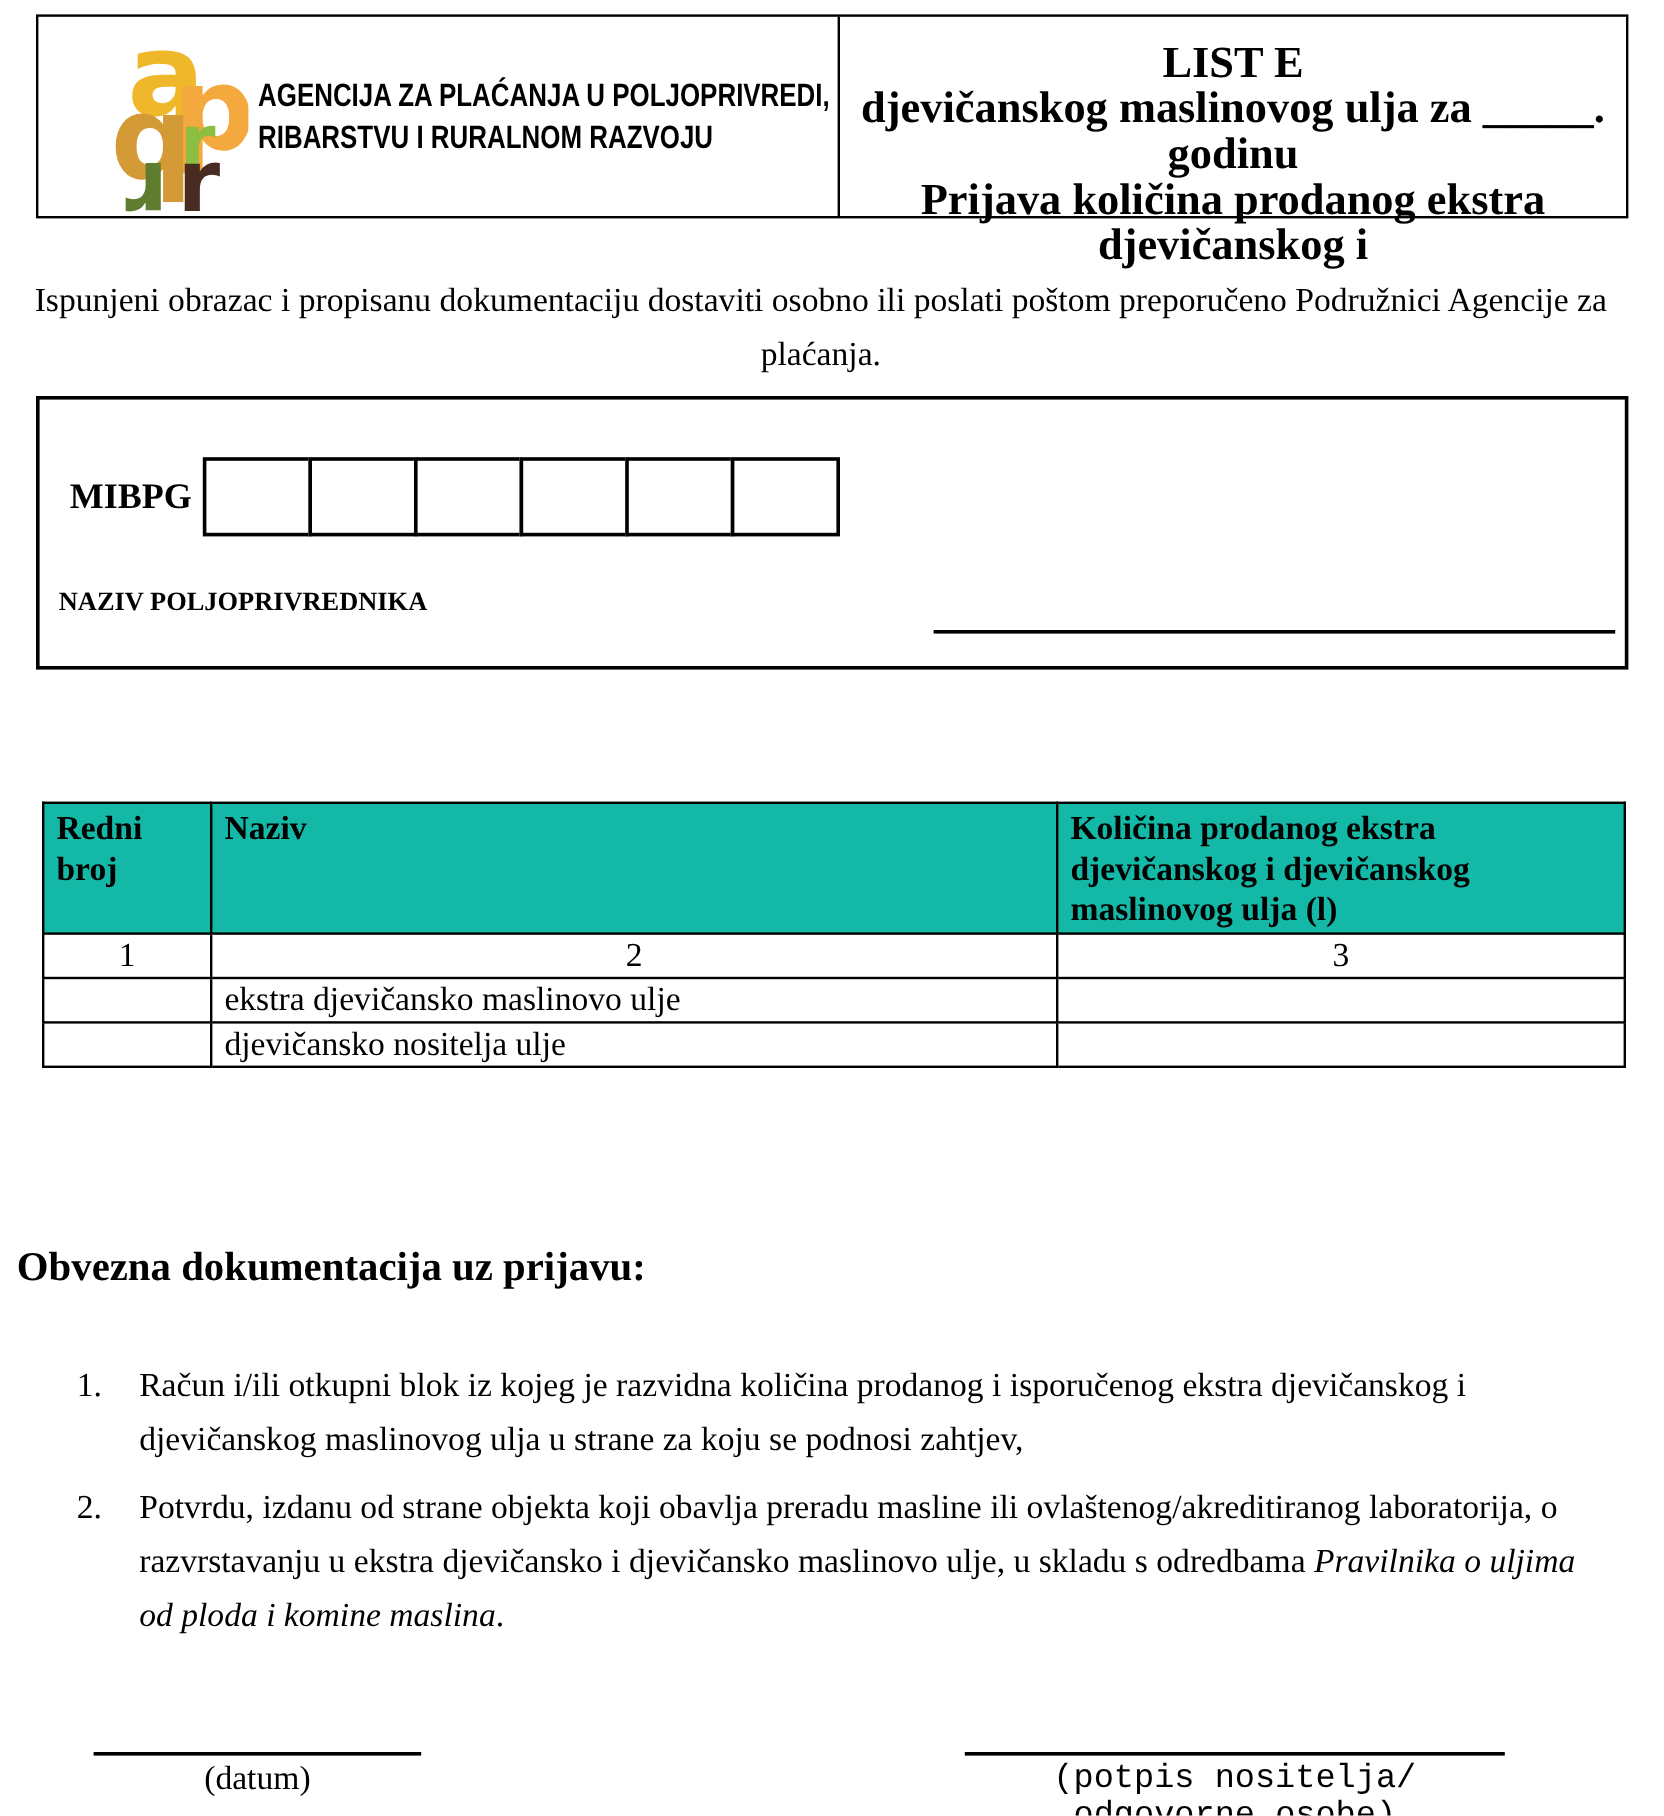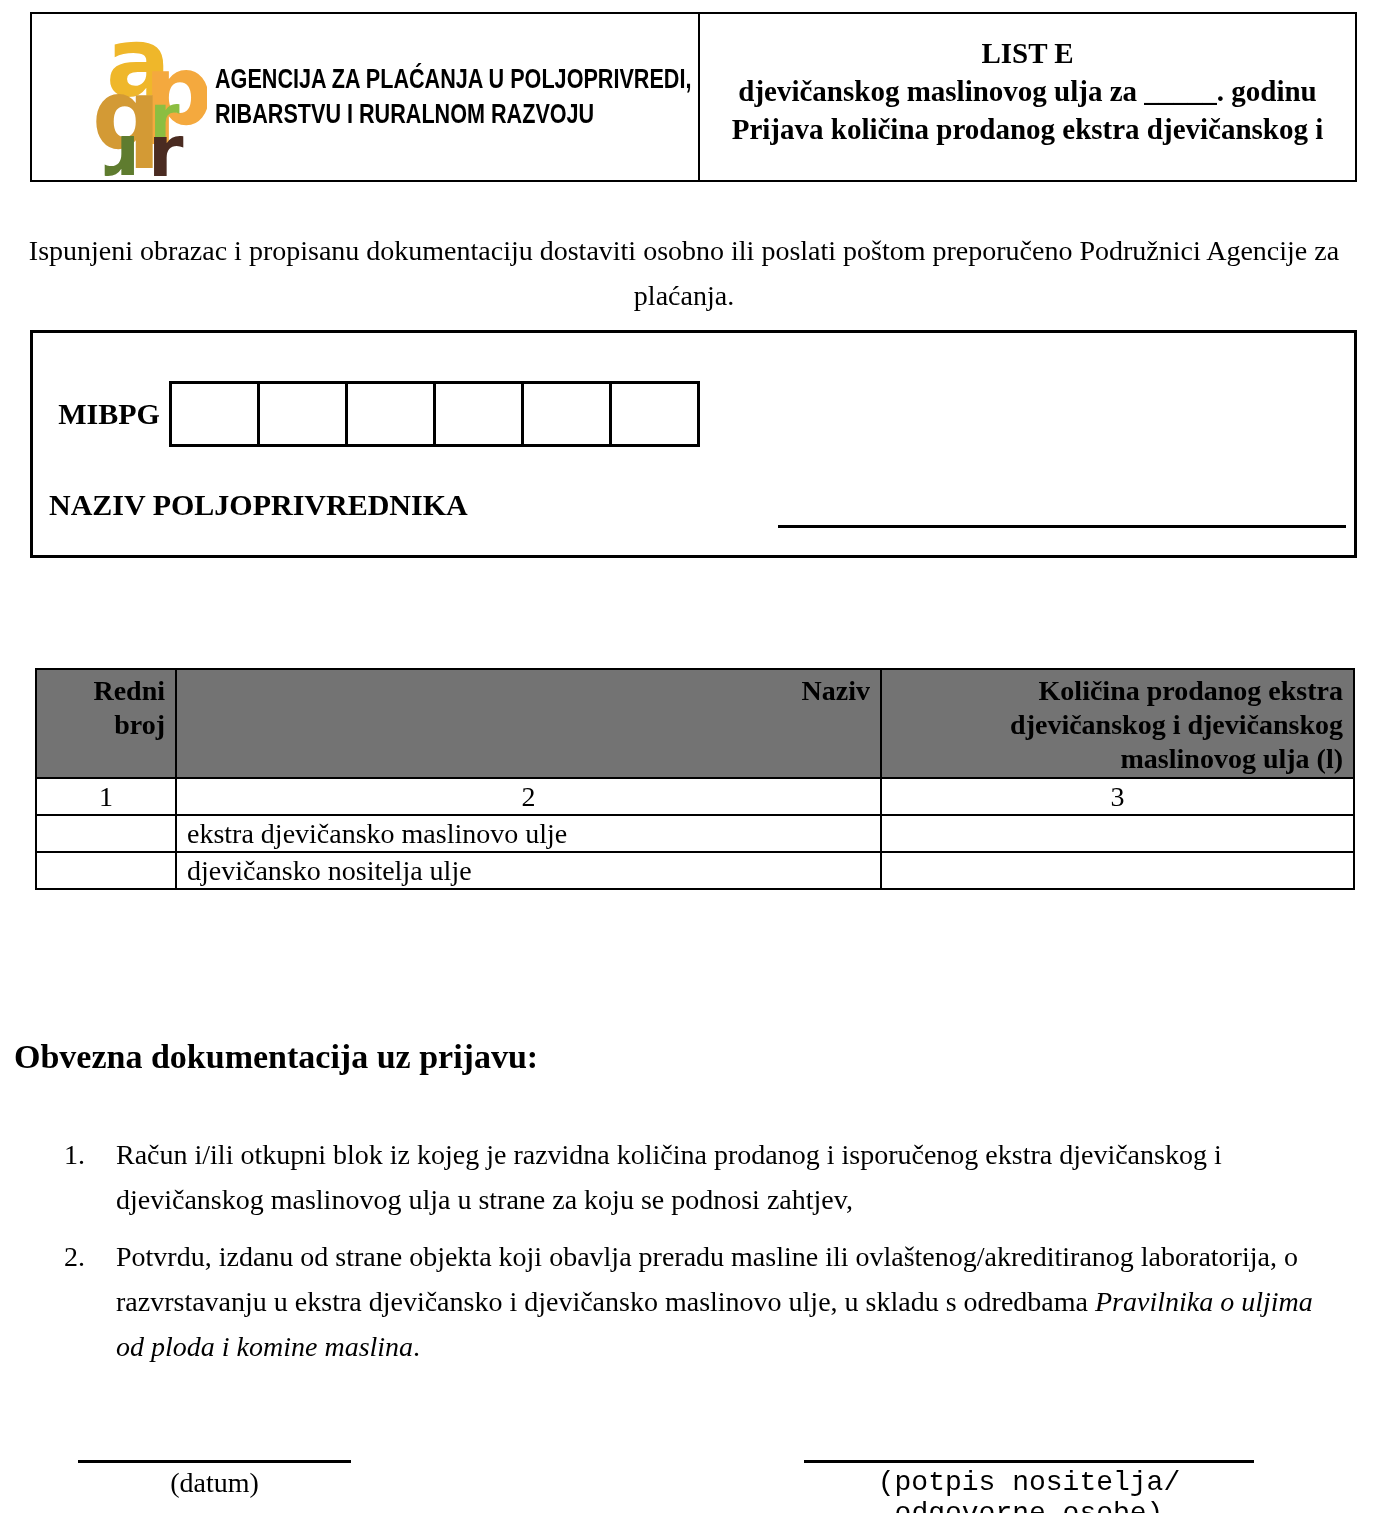--- a/index.html
+++ b/index.html
@@ -25,21 +25,21 @@
   .logo-wrap { margin-left: 60px; width: 115px; height: 162px; flex: 0 0 auto; }
   .agency-name {
     margin-left: 8px;
     font-family: "Liberation Sans", sans-serif;
     font-weight: bold; font-size: 27px; line-height: 35px;
     transform: scaleX(0.80); transform-origin: left center;
     white-space: nowrap;
   }
   .header-right {
     flex: 1; text-align: center; padding-top: 20px;
-    font-weight: bold; font-size: 29px; line-height: 38px; border-radius: 15px;
+    font-weight: bold; font-size: 37px; line-height: 38px; border-radius: 15px;
   }
 
   
   .intro {
     position: absolute; left: 14px; top: 228px;
     width: 1340px; font-size: 28px; line-height: 45px; text-align: center;
   }
 
   
   .farmer-box {
@@ -54,40 +54,40 @@
   .mibpg-label { font-weight: bold; font-size: 30px; width: 120px; text-align: center; }
   .mibpg-cells { display: flex; }
   .mibpg-cell {
     width: 91px; height: 66px;
     border: 3px solid #000; margin-left: -3px;
     background: #fff;
   }
   .mibpg-cell:first-child { margin-left: 0; }
   .naziv-label {
     position: absolute; left: 16px; top: 155px;
-    font-weight: bold; font-size: 30px;
+    font-weight: bold; font-size: 22px;
   }
   .naziv-line {
     position: absolute; left: 745px; top: 192px;
     width: 568px; height: 0; border-bottom: 3px solid #000;
   }
 
   
   .main-table {
     position: absolute; left: 35px; top: 668px;
     border-collapse: collapse;
     font-size: 28px;
   }
   .main-table th, .main-table td {
     border: 2px solid #000;
     padding: 1px 10px;
   }
   .main-table th {
-    background: #737373;
-    font-weight: bold; text-align: right; vertical-align: top;
+    background: #14b8a6;
+    font-weight: bold; text-align: left; vertical-align: top;
     line-height: 34px; padding-top: 4px; height: 104px;
   }
   .col-rb { width: 140px; }
   .col-nz { width: 705px; }
   .col-kl { width: 473px; }
   .num-row td { text-align: center; height: 37px; }
   .data-row td { height: 37px; text-align: left; }
 
   
   .doc-heading {

